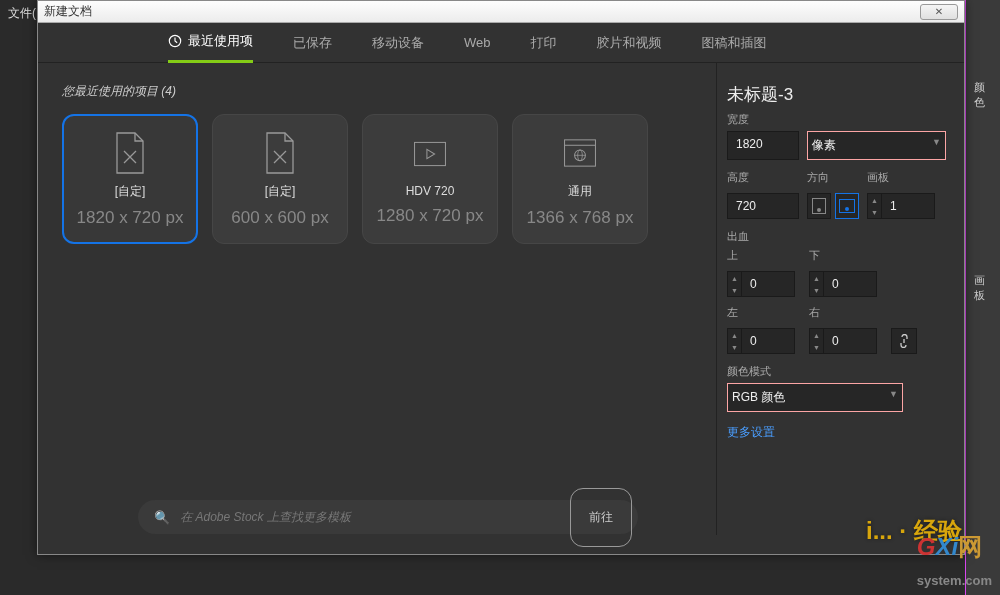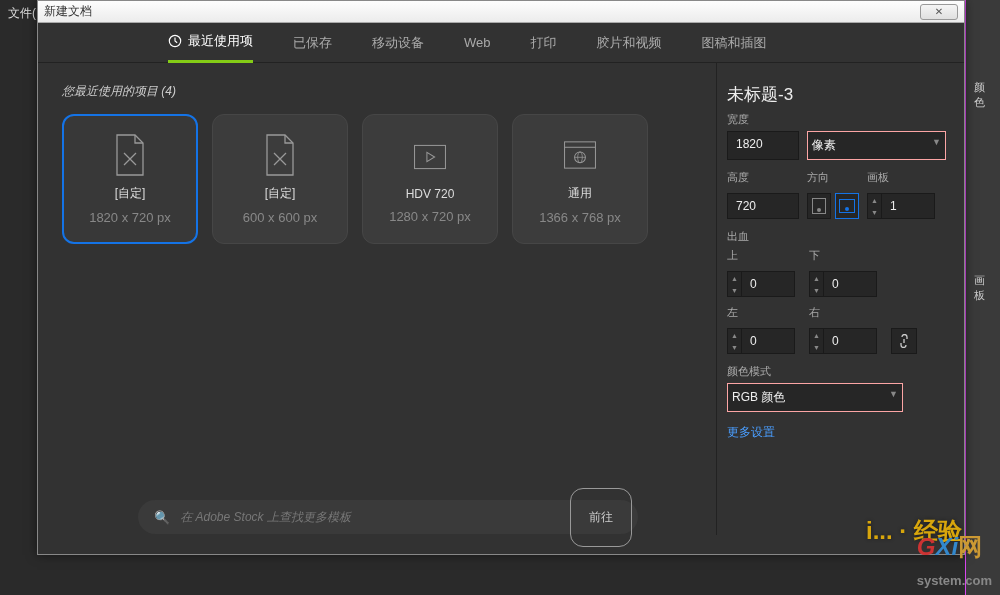--- a/index.html
+++ b/index.html
@@ -72,21 +72,21 @@
   background: #3c3c3c;
   border: 1px solid #464646;
   border-radius: 12px;
   display: flex; flex-direction: column;
   align-items: center; justify-content: center;
   gap: 8px;
 }
 .preset.selected { border: 2px solid #1473e6; background: #383838; }
 .preset-icon { width: 34px; height: 44px; display: flex; align-items: center; justify-content: center; }
 .preset-name { color: #ddd; font-size: 12px; }
-.preset-dims { color: #888; font-size: 13px; }
+.preset-dims { color: #888; font-size: 17px; }
 
 .right {
   width: 248px;
   background: #323232;
   padding: 20px 18px 10px 10px;
   border-left: 1px solid #222;
   color: #ccc;
   font-size: 12px;
 }
 .right-title { font-size: 12px; color: #aaa; margin-bottom: 10px; }

